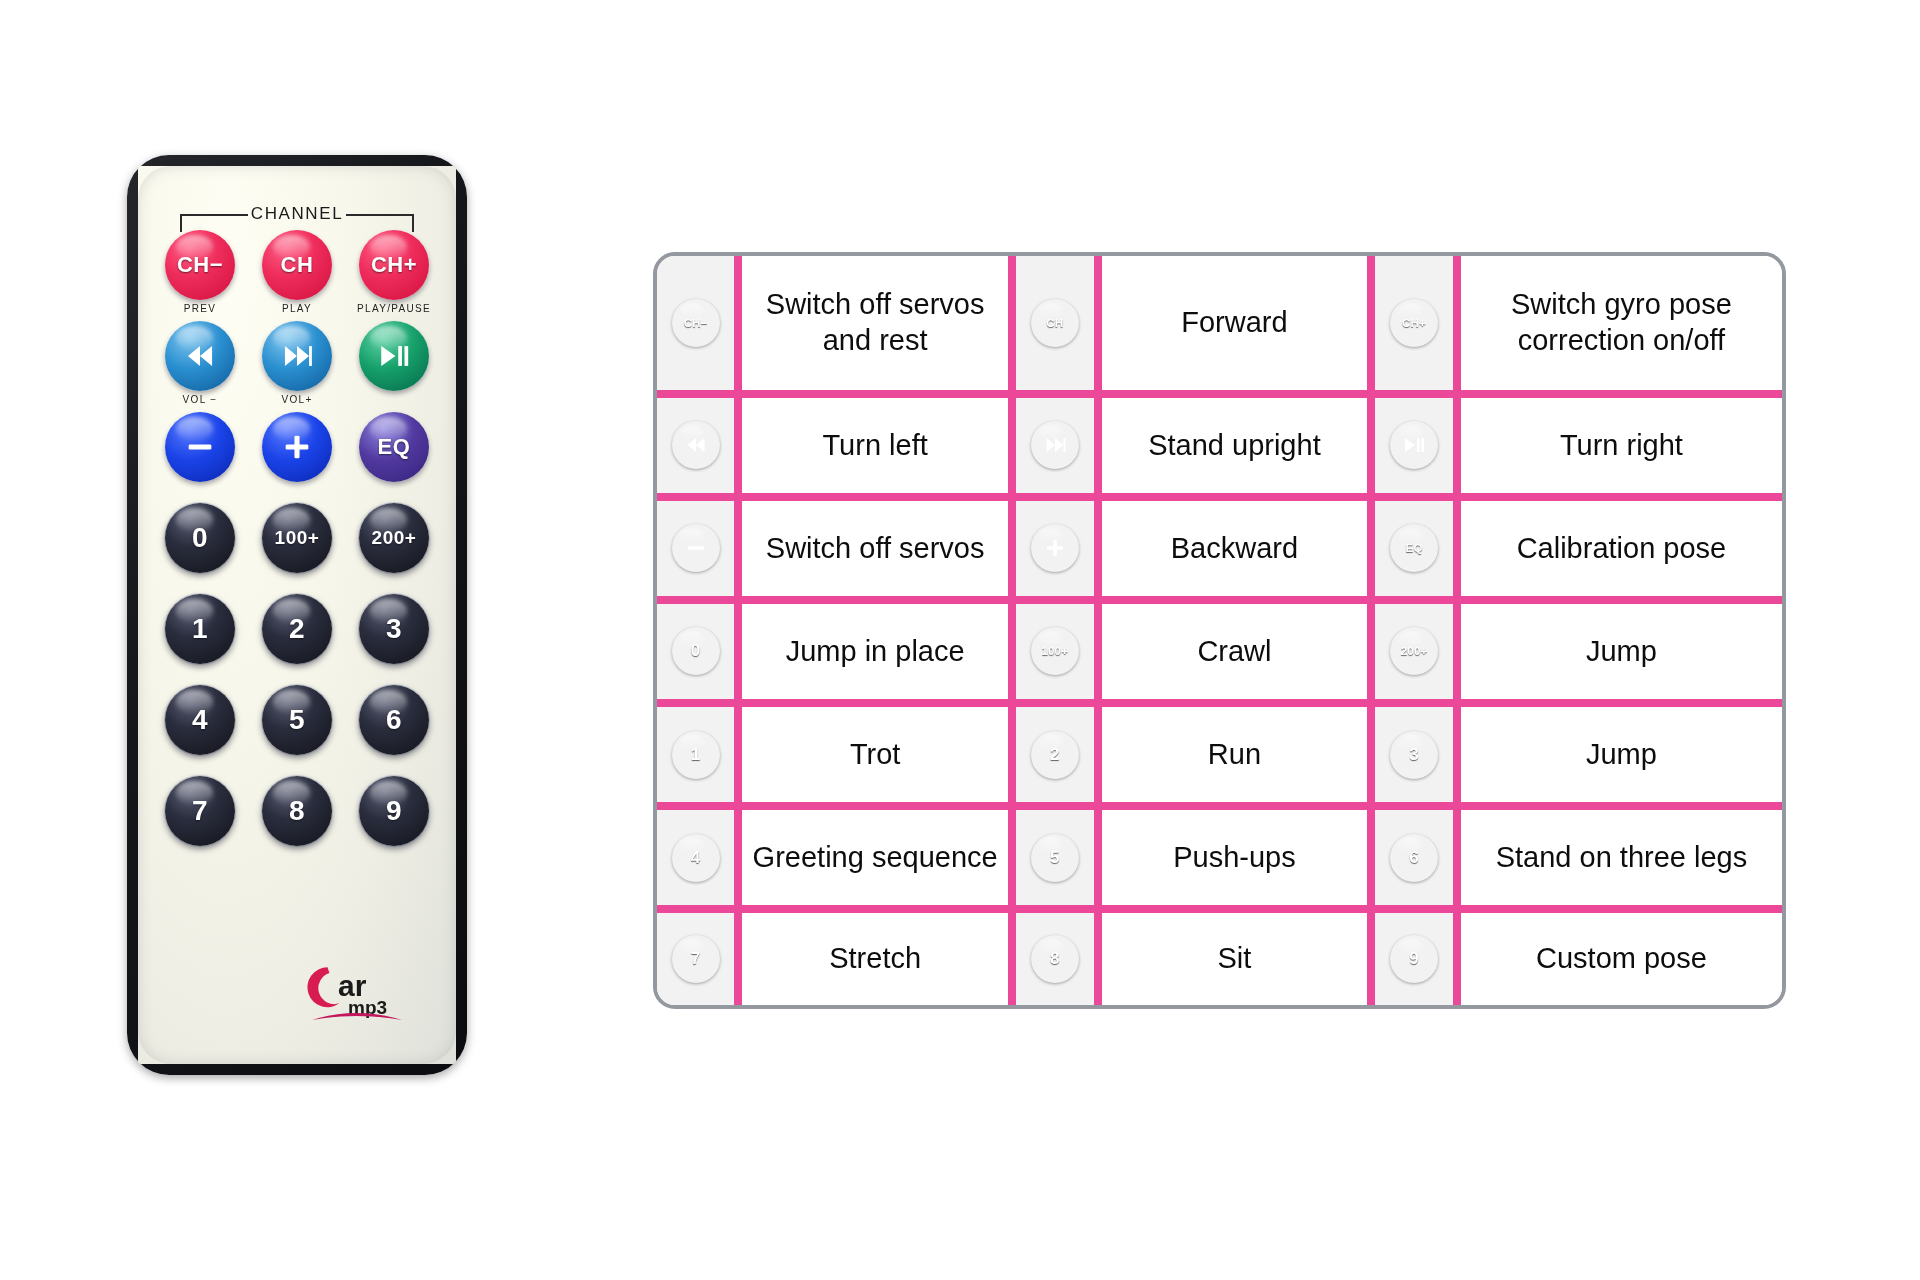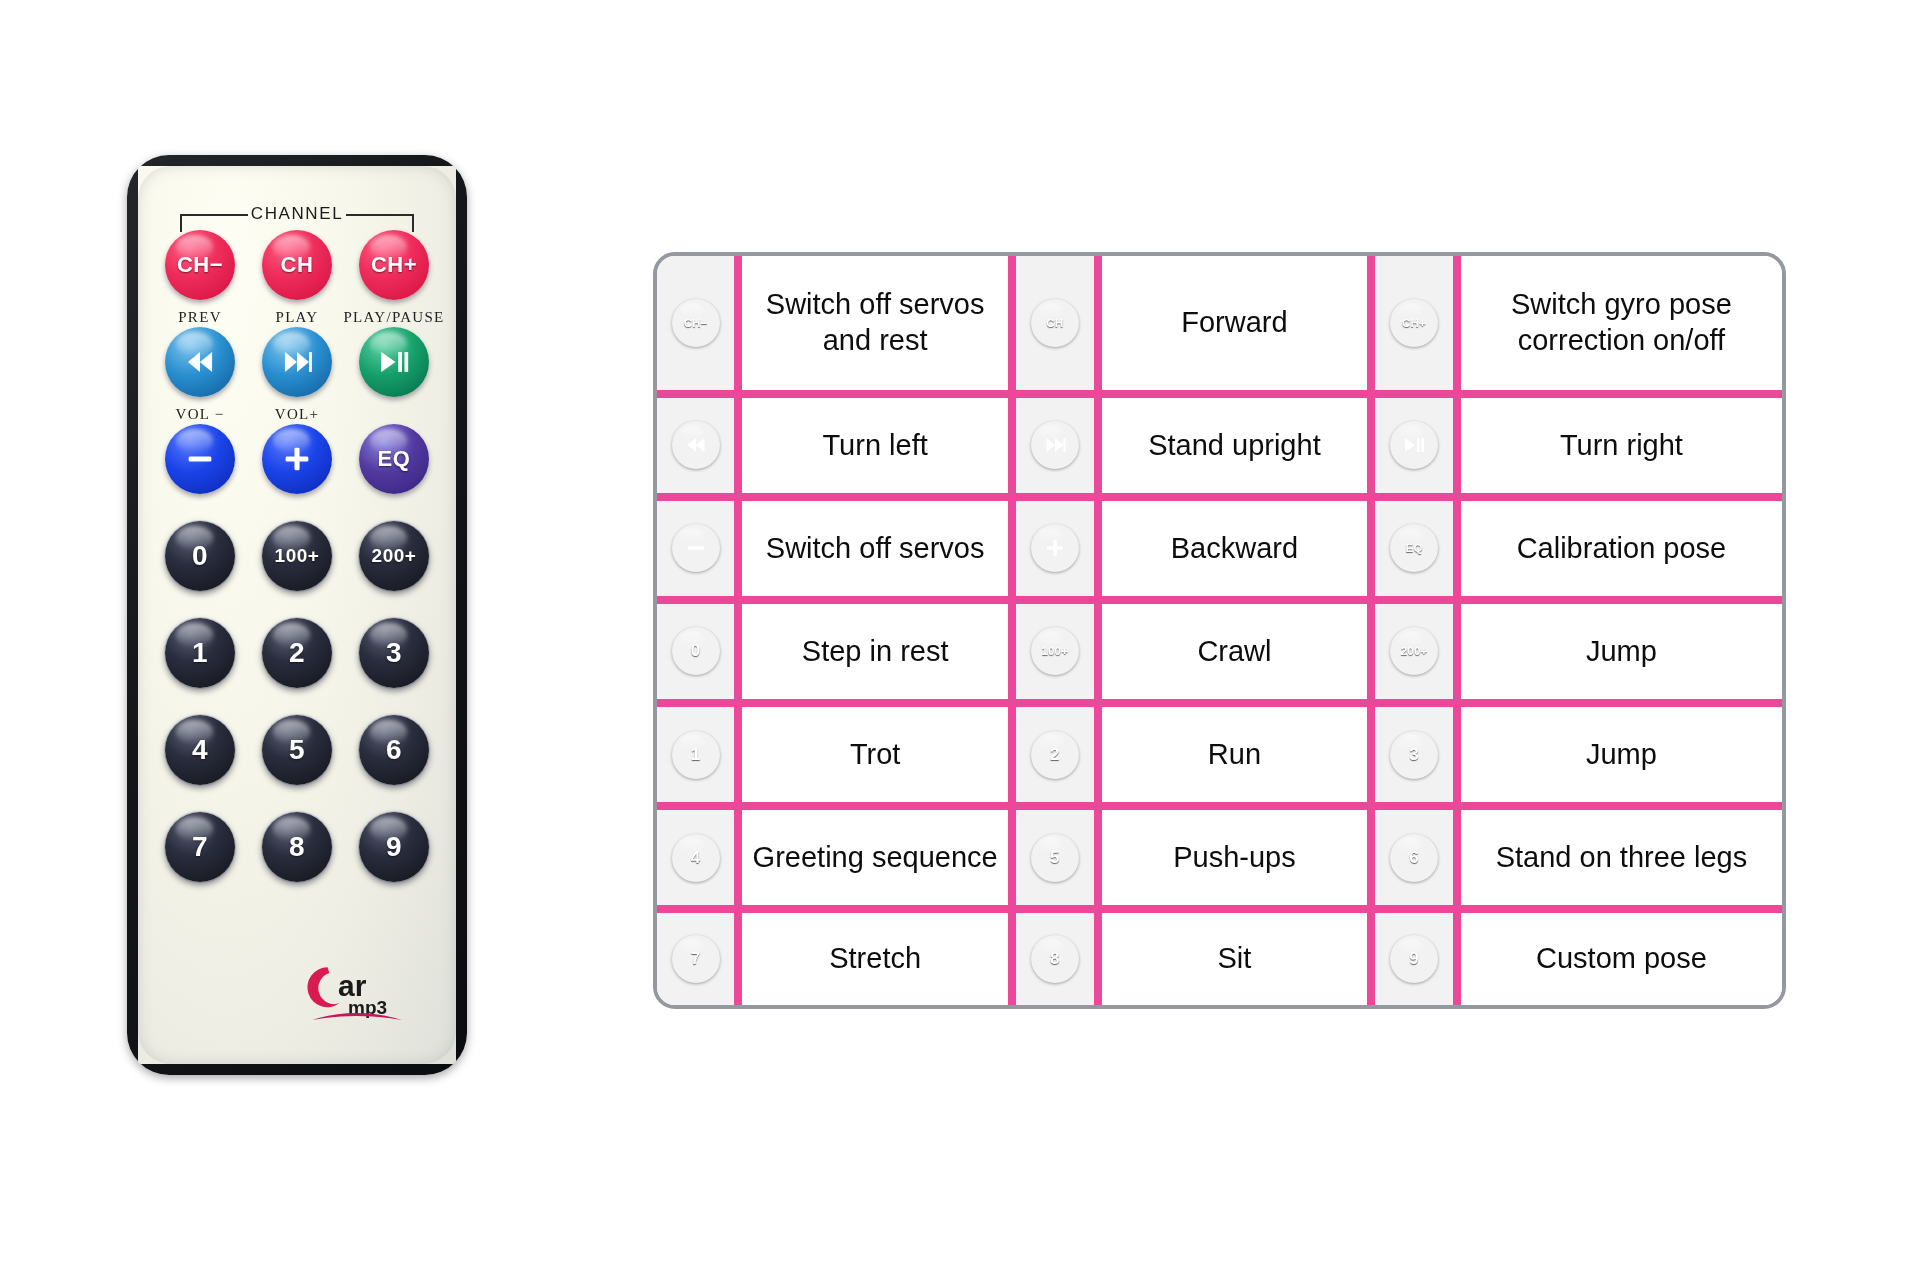--- a/index.html
+++ b/index.html
@@ -138,26 +138,26 @@
   }
   .rbtn .lbl.small { font-size: 19px; }
   .rbtn .lbl.num   { font-size: 28px; }
   .rbtn .glyph {
     z-index: 2;
     display: flex;
     align-items: center;
     gap: 1px;
   }
   .sublabel {
-    font-size: 15px;
+    font-size: 10px;
     letter-spacing: 1.3px;
     color: #222;
-    margin-top: 9px;
+    margin-top: 3px;
     height: 14px;
-    font-family: Liberation Serif, serif;
+    font-family: Liberation Sans, sans-serif;
   }
   .sublabel.blank { visibility: hidden; }
 
   
   #brand {
     position: absolute;
     bottom: 40px;
     right: 36px;
     width: 130px;
     height: 62px;
@@ -506,21 +506,21 @@
           <td class="desc-cell w-b">Backward</td>
           <td class="icon-cell"><div class="tbtn purple">
               <span class="t tiny">EQ</span>
             </div></td>
           <td class="desc-cell w-c">Calibration pose</td>
         </tr>
         <tr>
           <td class="icon-cell"><div class="tbtn black">
               <span class="t big">0</span>
             </div></td>
-          <td class="desc-cell w-a">Step in rest</td>
+          <td class="desc-cell w-a">Jump in place</td>
           <td class="icon-cell"><div class="tbtn black">
               <span class="t tiny">100+</span>
             </div></td>
           <td class="desc-cell w-b">Crawl</td>
           <td class="icon-cell"><div class="tbtn black">
               <span class="t tiny">200+</span>
             </div></td>
           <td class="desc-cell w-c">Jump</td>
         </tr>
         <tr>

